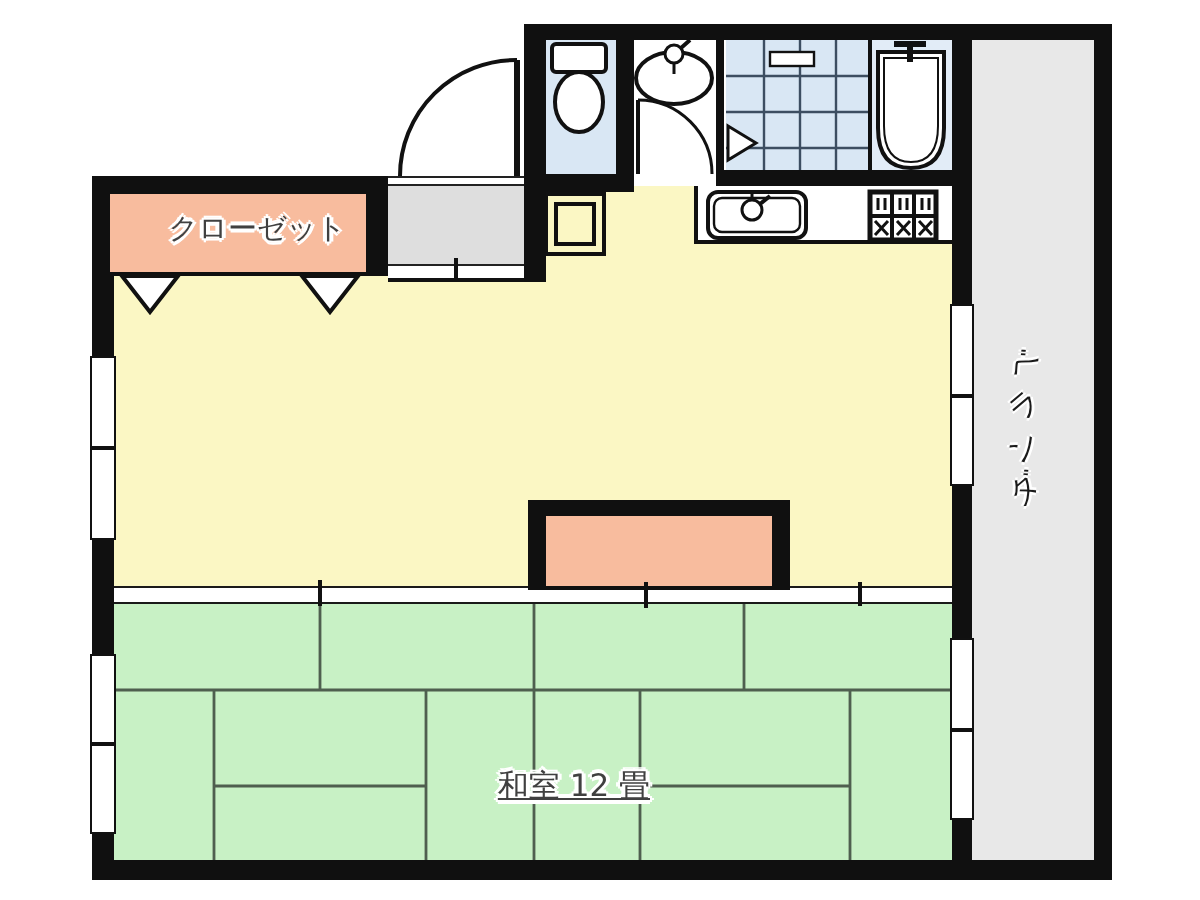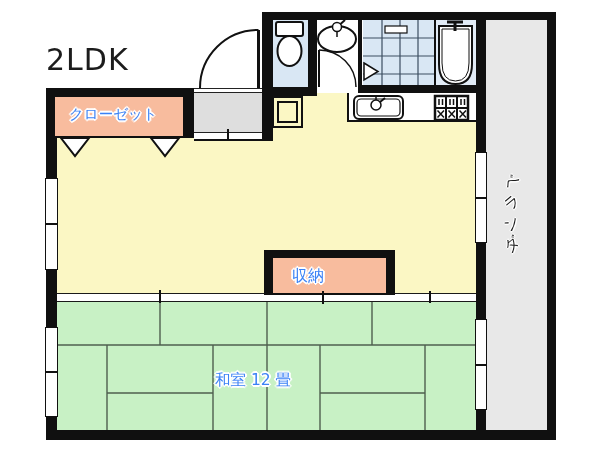--- a/index.html
+++ b/index.html
@@ -3,21 +3,21 @@
 <meta charset="utf-8">
 <style>
   html,body{margin:0;padding:0;background:#fff;}
   #canvas{
     position:relative;width:600px;height:450px;background:#fff;overflow:hidden;
     font-family:"DejaVu Sans","Liberation Sans",sans-serif;
   }
   .abs{position:absolute;}
   .wall{position:absolute;background:var(--wall,#101010);}
   .lbl{
-    position:absolute;color:#3b82f6;text-align:left;white-space:nowrap;
+    position:absolute;color:#404040;text-align:right;white-space:nowrap;
     text-shadow:-1px -1px 0 #fff,1px -1px 0 #fff,-1px 1px 0 #fff,1px 1px 0 #fff,
                  0 -2px 0 #fff,0 2px 0 #fff,-2px 0 0 #fff,2px 0 0 #fff;
   }
   #title{position:absolute;left:46px;top:42px;font-size:30px;letter-spacing:1px;color:#1c1c1c;font-weight:500;}
   
   #room-ldk{left:57px;top:93px;width:420px;height:202px;background:var(--ldk_fill,#FBF7C4);}
   #room-washitsu{left:57px;top:302px;width:420px;height:128px;background:var(--japanese_room_fill,#C8F1C5);}
   #room-veranda{left:486px;top:19px;width:61px;height:411px;background:var(--veranda_fill,#E8E8E8);}
   #room-toilet{left:271px;top:20px;width:37px;height:67px;background:var(--bathroom_fill,#D9E7F4);}
   #room-washroom{left:317px;top:20px;width:41px;height:68px;background:#ffffff;}
@@ -48,21 +48,20 @@
   svg{position:absolute;left:0;top:0;pointer-events:none;}
   .veranda-chars{position:absolute;left:499px;top:172px;width:28px;color:#1a1a1a;
     text-shadow:-1px -1px 0 #fff,1px -1px 0 #fff,-1px 1px 0 #fff,1px 1px 0 #fff;}
   .veranda-chars span{display:block;height:21px;font-size:15px;text-align:center;transform:rotate(-40deg);}
 </style>
 </head>
 <body>
 
 <div id="canvas">
 
-  <div id="title">2LDK</div>
 
   <div class="abs" id="room-ldk"></div>
   <div class="abs" id="room-veranda"></div>
   <div class="abs" id="room-toilet"></div>
   <div class="abs" id="room-washroom"></div>
   <div class="abs" id="room-bathroom"></div>
   <div class="abs" id="room-bathtub"></div>
   <div class="abs" id="room-washitsu"></div>
 
   <svg style="left:57px;top:302px" width="420" height="128" viewBox="0 0 420 128">
@@ -179,22 +178,21 @@
 
     <g stroke="#111" stroke-width="2">
       <line x1="228" y1="129" x2="228" y2="139"></line>
       <line x1="160" y1="290" x2="160" y2="303"></line>
       <line x1="323" y1="291" x2="323" y2="304"></line>
       <line x1="430" y1="291" x2="430" y2="303"></line>
     </g>
   </svg>
 
   <div class="lbl" style="left:69px;top:105px;width:104px;font-size:14.5px;">クローゼット</div>
-  <div class="lbl" style="left:292px;top:266px;width:64px;font-size:16px;">収納</div>
-  <div class="lbl" style="left:215px;top:370px;width:110px;font-size:15.5px;">和室 12 畳</div>
+  <div class="lbl" style="left:215px;top:383px;width:110px;font-size:15.5px;text-decoration:underline;">和室 12 畳</div>
   <div class="veranda-chars">
     <span>ベ</span>
     <span>ラ</span>
     <span>ン</span>
     <span>ダ</span>
   </div>
 
 </div>
 
 </body></html>

